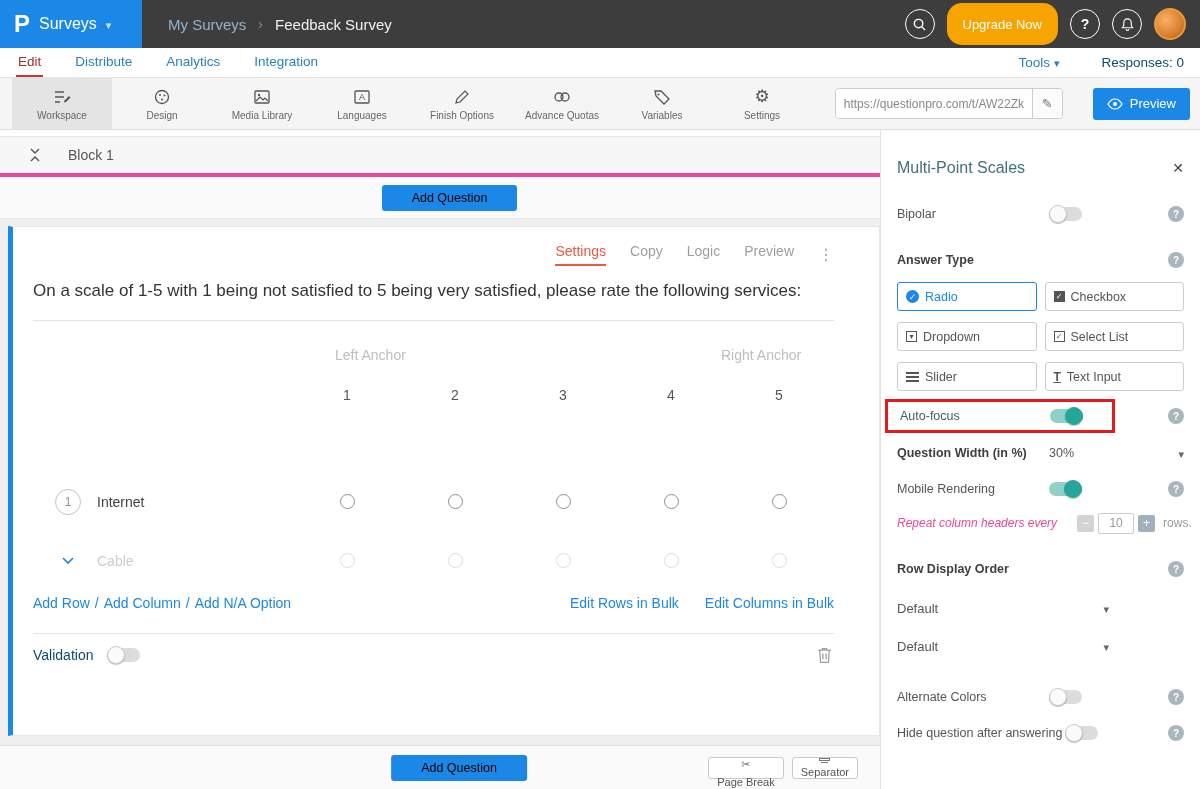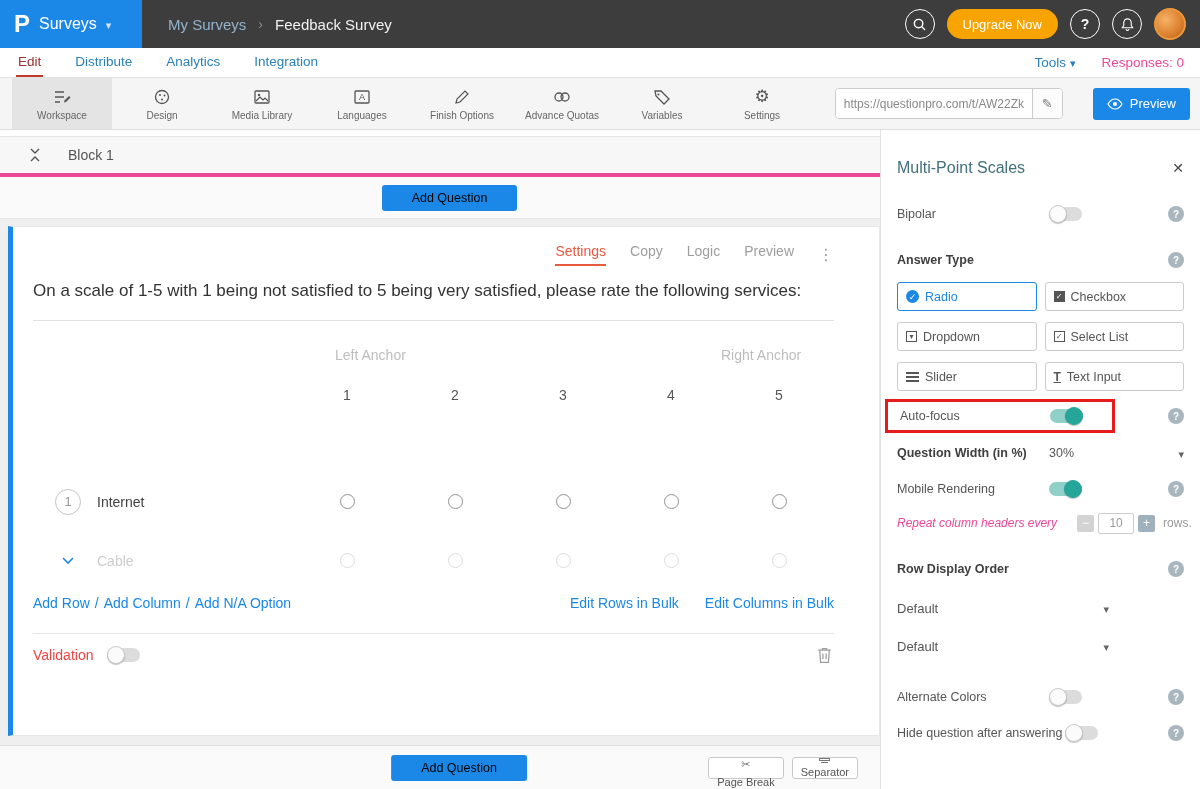--- a/index.html
+++ b/index.html
@@ -13,32 +13,32 @@
 .product{font-size:16px;}
 .dd-caret::after{content:"▾";font-size:11px;}
 .logo-area .dd-caret::after{color:#cfe4f7;}
 .breadcrumb{display:flex;align-items:center;gap:12px;margin-left:26px;font-size:15px;}
 .bc-link{color:#93b3cc;cursor:pointer;}
 .bc-sep{color:#8a8a8a;font-size:14px;}
 .bc-current{color:#f1f1f1;}
 .topbar-right{margin-left:auto;display:flex;align-items:center;gap:12px;padding-right:14px;}
 .circle-btn{width:30px;height:30px;border-radius:50%;border:1.5px solid #fff;background:transparent;display:flex;align-items:center;justify-content:center;color:#fff;cursor:pointer;flex:0 0 auto;}
 .help-q{font-size:14px;font-weight:bold;}
-.upgrade{height:30px;border:none;border-radius:15px;background:#f7a400;color:#fff;font-size:13px;padding:0 16px;cursor:pointer;}
+.upgrade{height:42px;border:none;border-radius:15px;background:#f7a400;color:#fff;font-size:13px;padding:0 16px;cursor:pointer;}
 .avatar{width:32px;height:32px;border-radius:50%;background:radial-gradient(circle at 35% 35%,#f7b267,#d97b29 65%,#a8551a);border:2px solid #e89a3c;cursor:pointer;}
 
 
 .navbar{height:30px;flex:0 0 30px;background:#fff;border-bottom:1px solid #e3e3e3;display:flex;align-items:center;padding:0 16px;font-size:13.5px;}
 .nav-tabs{display:flex;gap:30px;height:100%;align-items:center;justify-content:center;}
 .nav-tab{color:#2980b9;cursor:pointer;height:100%;display:flex;align-items:center;border-bottom:2px solid transparent;padding:0 2px;}
 .nav-tab.active{color:#9c2f2f;border-bottom-color:#c0392b;}
 .nav-right{margin-left:auto;display:flex;align-items:center;gap:26px;}
 .tools{color:#2980b9;cursor:pointer;display:flex;align-items:center;gap:4px;}
 .tools .dd-caret::after{color:#2980b9;}
-.responses{color:#ec4899;cursor:pointer;}
+.responses{color:#0c4a6e;cursor:pointer;margin-left:16px;}
 
 
 .toolbar{height:52px;flex:0 0 52px;background:#f5f5f5;border-bottom:1px solid #ddd;display:flex;align-items:stretch;padding-left:12px;}
 .tool-item{width:100px;display:flex;flex-direction:column;align-items:center;justify-content:center;gap:3px;cursor:pointer;}
 .tool-item.active{background:#e4e4e4;}
 .tool-label{font-size:10px;color:#666;white-space:nowrap;}
 .tool-icon{height:20px;display:flex;align-items:center;justify-content:center;color:#555;}
 .gear-glyph::after{content:"⚙";font-size:17px;color:#555;line-height:1;}
 .toolbar-right{margin-left:auto;display:flex;align-items:center;gap:30px;padding-right:10px;}
 .url-box{display:flex;height:31px;border:1px solid #ccc;border-radius:4px;background:#fff;overflow:hidden;}
@@ -78,21 +78,21 @@
 .chev-cell{width:26px;display:flex;justify-content:center;flex:0 0 auto;cursor:pointer;background:none;border:none;}
 .row-name{font-size:14px;color:#404040;cursor:pointer;}
 .row-name.ghost{color:#ccc;}
 .radio{width:15px;height:15px;border-radius:50%;border:1px solid #8f8f8f;background:#fff;justify-self:center;cursor:pointer;}
 .radio.ghost{border-color:#dcdcdc;}
 .links-row{margin-top:26px;display:flex;align-items:center;font-size:14px;color:#1b87e6;}
 .link{cursor:pointer;}
 .link-sep{margin:0 5px;}
 .links-right{margin-left:auto;display:flex;gap:26px;}
 .validation-row{margin-top:22px;border-top:1px solid #e5e5e5;padding:13px 0;display:flex;align-items:center;gap:14px;}
-.validation-label{font-size:14px;color:#ef4444;}
+.validation-label{font-size:14px;color:#0c4a6e;}
 .trash-btn{margin-left:auto;background:none;border:none;cursor:pointer;margin-right:2px;}
 .editor-flexgap{flex:1;}
 .bottom-bar{height:44px;flex:0 0 44px;background:#fafafa;border-top:1px solid #ddd;position:relative;display:flex;align-items:center;}
 .bottom-bar .addq-btn{position:absolute;left:50%;transform:translateX(-50%);}
 .bottom-right{position:absolute;right:22px;display:flex;gap:8px;}
 .mini-btn{height:22px;background:#fff;border:1px solid #c9c9c9;border-radius:3px;font-size:11px;color:#555;display:flex;align-items:center;gap:5px;padding:0 8px;cursor:pointer;flex-direction:column;}
 .scissors::after{content:"✂";font-size:11px;color:#777;}
 .sep-icon{width:11px;height:9px;border:1px solid #777;position:relative;display:inline-block;}
 .sep-icon::after{content:"";position:absolute;left:1px;right:1px;top:3px;height:1px;background:#777;}
 

